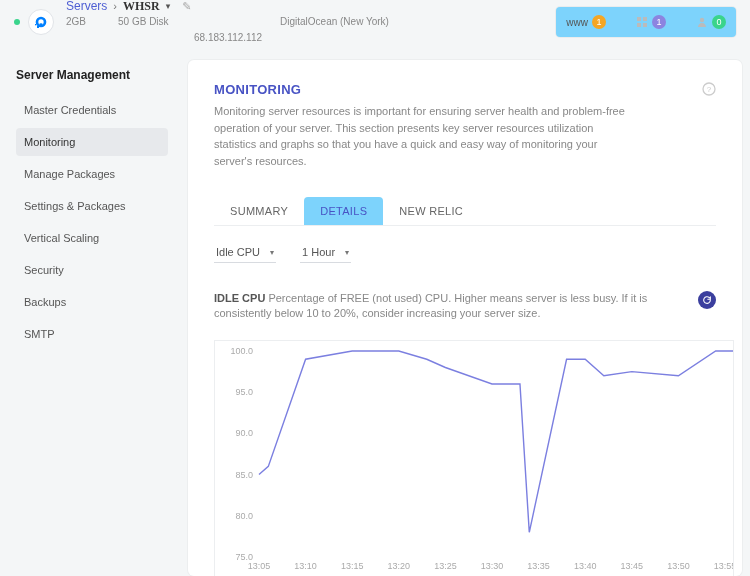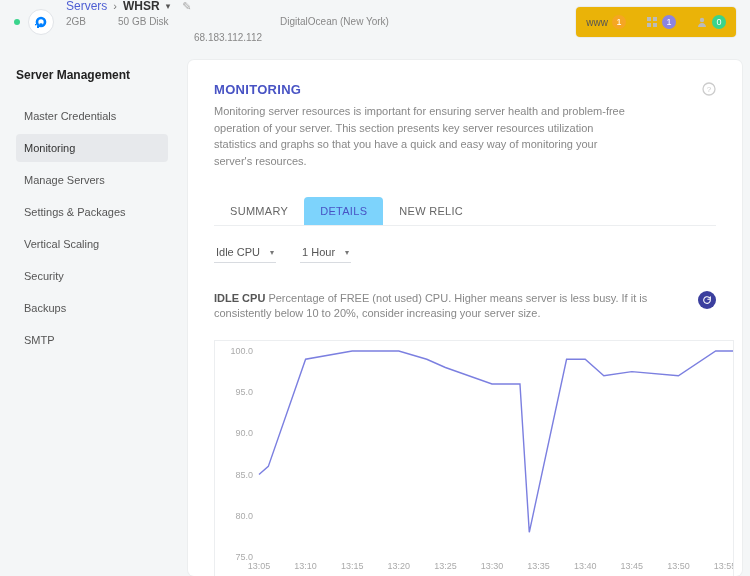--- a/index.html
+++ b/index.html
@@ -8,40 +8,40 @@
 
   
   .topbar { height: 44px; display: flex; align-items: center; padding: 0 14px; }
   .status-dot { width: 6px; height: 6px; border-radius: 50%; background: #3ad48c; margin-right: 8px; }
   .logo-circle { width: 26px; height: 26px; border-radius: 50%; background: #fff; display: flex; align-items: center; justify-content: center; margin-right: 12px; border:1px solid #e1e4e8;}
   .logo-circle svg { width: 16px; height: 16px; }
   .breadcrumb-col { display: flex; flex-direction: column; line-height: 1.25; }
   .bc-row1 { display: flex; align-items: center; gap: 6px; }
   .bc-link { color: #4e5ed3; font-size: 12px; font-weight: 500; }
   .bc-chevron { color: #777; font-size: 11px; }
-  .bc-server { font-weight: 600; color: #333; font-size: 12px; }
+  .bc-server { font-weight: 600; color: #333; font-size: 12px; font-family: Liberation Serif, serif; }
   .bc-dropdown { color:#555; font-size:9px; }
   .bc-edit { color:#aaa; font-size:11px; margin-left:6px;}
   .bc-row2 { display: flex; gap: 24px; color: #888; font-size: 10px; margin-top:2px;}
   .bc-row2 .cell-ram{width:28px;}
   .bc-row2 .cell-disk{width:52px;}
   .bc-row2 .cell-ip{width:62px;margin-top:16px;}
-  .topbar-right { margin-left: auto; background: #eab308; height: 30px; border-radius: 4px; display: flex; align-items: center; gap: 20px; padding: 0 10px; box-shadow: 0 0 0 1px rgba(0,0,0,0.04);}
+  .topbar-right { margin-left: auto; background: #7dd3fc; height: 30px; border-radius: 4px; display: flex; align-items: center; gap: 30px; padding: 0 10px; box-shadow: 0 0 0 1px rgba(0,0,0,0.04);}
   .tr-item { display:flex; align-items:center; gap:4px; font-size:10px; color:#555;}
   .badge { min-width:14px; height:14px; border-radius:7px; display:inline-flex; align-items:center; justify-content:center; font-size:9px; color:#fff; padding:0 3px;}
   .badge.orange{background:#f5a623;}
   .badge.purple{background:#8c84e0;}
   .badge.green{background:#3ad48c;}
   .icon-shape{color:#bbb; display:inline-flex;}
   .icon-shape svg{width:12px;height:12px;}
 
   
   .layout { display:flex; height: calc(576px - 44px); }
   .sidebar { width: 180px; padding: 24px 12px 0 16px; }
-  .sidebar-title { font-weight:600; color:#222; font-size:12px; margin-bottom:20px; }
+  .sidebar-title { font-weight:600; color:#222; font-size:12px; margin-bottom:14px; }
   .sidebar-list {}
   .sidebar-item { font-size:11px; color:#555; padding:8px 8px; border-radius:4px; margin-bottom:4px; cursor:pointer;}
   .sidebar-item.active { background:#e7e9ec; color:#333;}
   
   .panel { flex:1; margin: 16px 8px 0 8px; background:#fff; border-radius:6px; padding: 22px 26px; box-shadow:0 0 0 1px rgba(0,0,0,0.03); overflow:hidden;}
   .panel-title { color:#4853c4; font-weight:700; font-size:13px; letter-spacing:0.3px; }
   .panel-help { float:right; color:#bbb;}
   .panel-desc { color:#888; font-size:11px; line-height:1.5; margin-top:6px; max-width: 420px;}
   
   .tabs { display:flex; gap:0; border-bottom:1px solid #eceef0; margin-top:28px;}
@@ -118,21 +118,21 @@
   </div>
 </div>
 
 <div class="layout">
 
   <div class="sidebar">
     <div class="sidebar-title">Server Management</div>
     <div class="sidebar-list" id="sidebar-list">
         <div class="sidebar-item">Master Credentials</div>
         <div class="sidebar-item active">Monitoring</div>
-        <div class="sidebar-item">Manage Servers</div>
+        <div class="sidebar-item">Manage Packages</div>
         <div class="sidebar-item">Settings &amp; Packages</div>
         <div class="sidebar-item">Vertical Scaling</div>
         <div class="sidebar-item">Security</div>
         <div class="sidebar-item">Backups</div>
         <div class="sidebar-item">SMTP</div>
       </div>
   </div>
 
   <div class="panel">
     <span class="panel-help">

